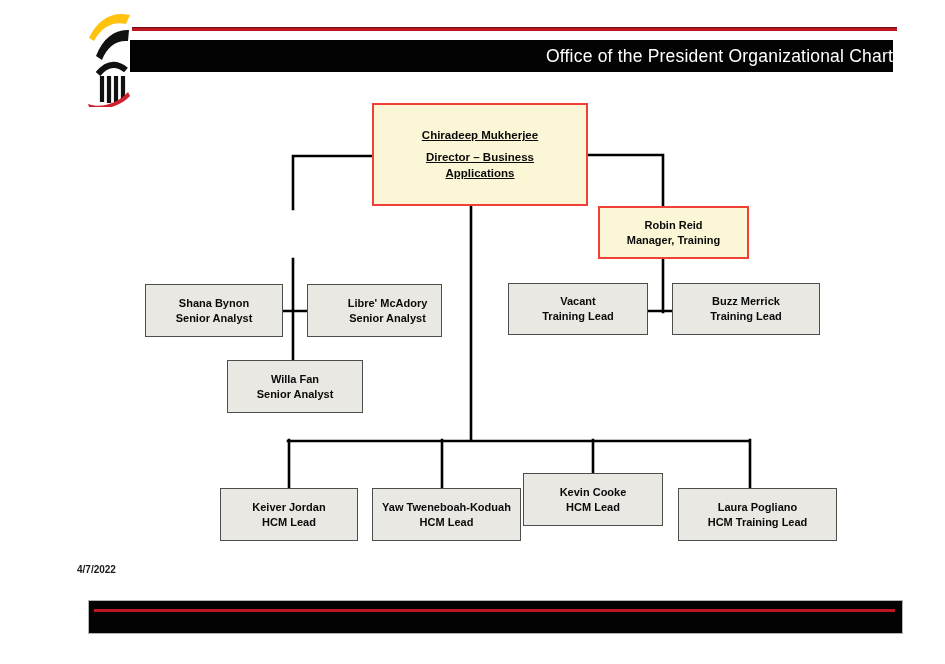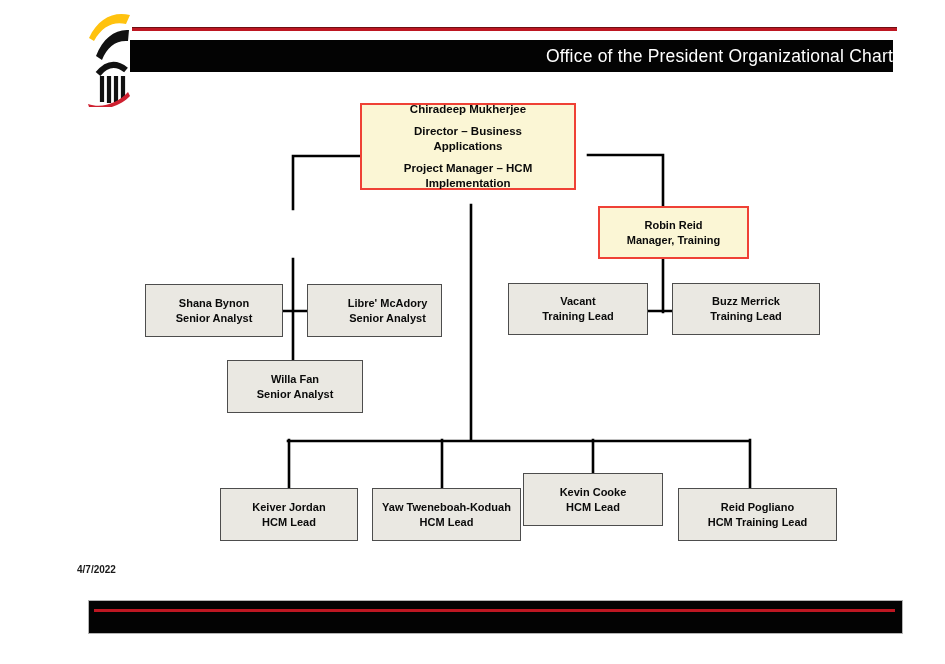--- a/index.html
+++ b/index.html
@@ -97,24 +97,23 @@
              M663,258 V312
              M648,311 H672
              M471,205 V441
              M288,441 H750
              M289,440 V489
              M442,440 V489
              M593,440 V489
              M750,440 V489"></path>
   </svg>
 
-  <div class="node exec root" style="left:360px;top:103px;width:216px;height:87px;">
+  <div class="node exec root" style="left:372px;top:103px;width:216px;height:103px;text-decoration:underline;">
     <div class="nm">Chiradeep Mukherjee</div>
     <div class="tl">Director – Business Applications</div>
-    <div class="tl">Project Manager – HCM Implementation</div>
   </div>
 
 
   <div class="node exec" style="left:598px;top:206px;width:151px;height:53px;">
     <div>Robin Reid</div>
     <div>Manager, Training</div>
   </div>
 
   <div class="node staff" style="left:145px;top:284px;width:138px;height:53px;">
     <div>Shana Bynon</div>
@@ -150,21 +149,21 @@
     <div>Yaw Tweneboah-Koduah</div>
     <div>HCM Lead</div>
   </div>
 
   <div class="node staff" style="left:523px;top:473px;width:140px;height:53px;">
     <div>Kevin Cooke</div>
     <div>HCM Lead</div>
   </div>
 
   <div class="node staff" style="left:678px;top:488px;width:159px;height:53px;">
-    <div>Reid Pogliano</div>
+    <div>Laura Pogliano</div>
     <div>HCM Training Lead</div>
   </div>
 
   <div class="date">4/7/2022</div>
   <div class="footer-bar">
     <div class="footer-line"></div>
   </div>
 
 </div>
 

